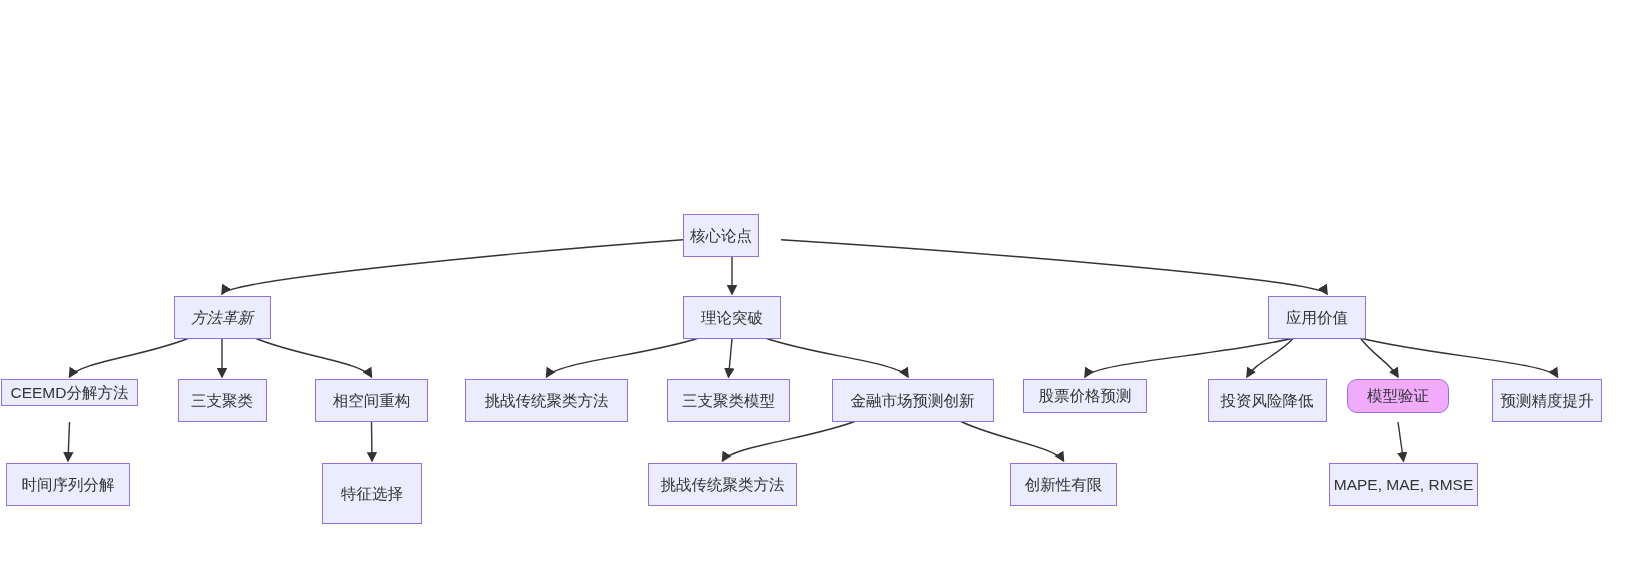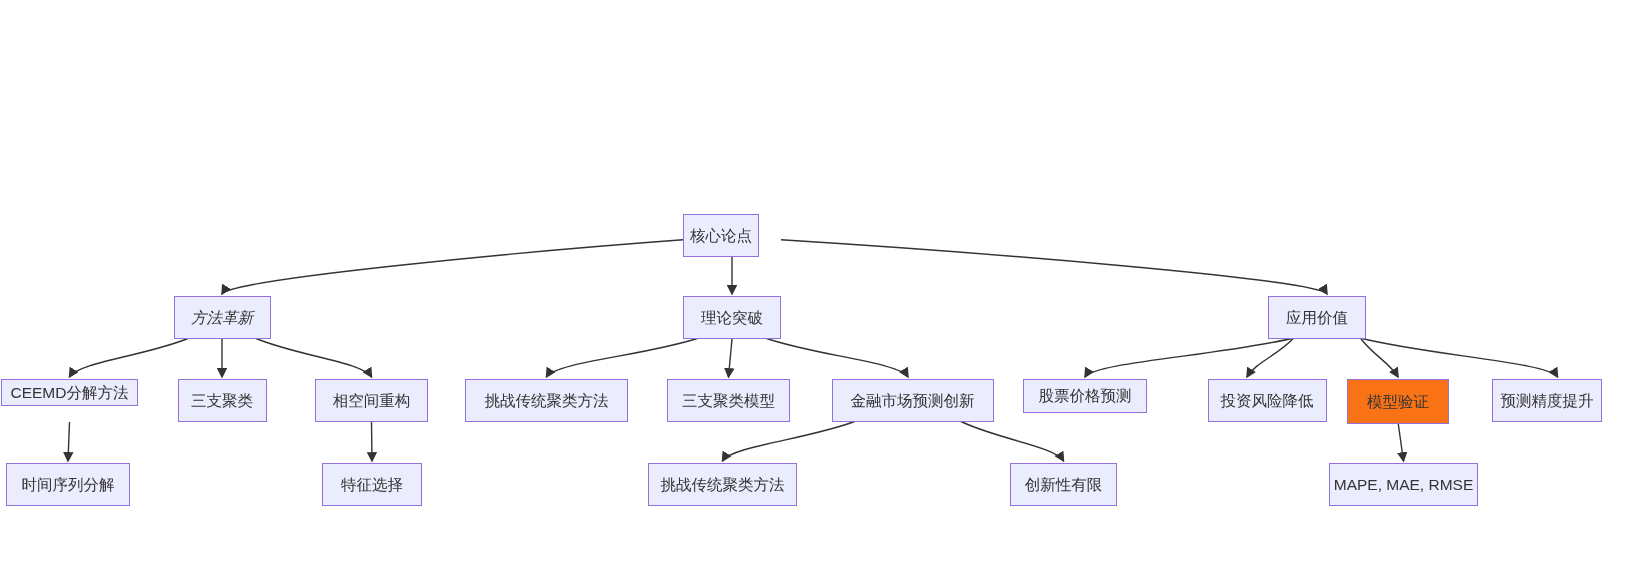--- a/index.html
+++ b/index.html
@@ -69,21 +69,21 @@
       <div class="node" style="left: 683px; top: 296px; width: 98px; height: 43px; background: rgb(236, 236, 255); border-color: rgb(147, 112, 219); color: rgb(51, 51, 51);">理论突破</div>
       <div class="node" style="left: 1268px; top: 296px; width: 98px; height: 43px; background: rgb(236, 236, 255); border-color: rgb(147, 112, 219); color: rgb(51, 51, 51);">应用价值</div>
       <div class="node" style="left: 1px; top: 379px; width: 137px; height: 27px; background: rgb(236, 236, 255); border-color: rgb(147, 112, 219); color: rgb(51, 51, 51);">CEEMD分解方法</div>
       <div class="node" style="left: 177.5px; top: 379px; width: 89px; height: 43px; background: rgb(236, 236, 255); border-color: rgb(147, 112, 219); color: rgb(51, 51, 51);">三支聚类</div>
       <div class="node" style="left: 315px; top: 379px; width: 113px; height: 43px; background: rgb(236, 236, 255); border-color: rgb(147, 112, 219); color: rgb(51, 51, 51);">相空间重构</div>
       <div class="node" style="left: 465px; top: 379px; width: 163px; height: 43px; background: rgb(236, 236, 255); border-color: rgb(147, 112, 219); color: rgb(51, 51, 51);">挑战传统聚类方法</div>
       <div class="node" style="left: 667px; top: 379px; width: 123px; height: 43px; background: rgb(236, 236, 255); border-color: rgb(147, 112, 219); color: rgb(51, 51, 51);">三支聚类模型</div>
       <div class="node" style="left: 831.5px; top: 379px; width: 162px; height: 43px; background: rgb(236, 236, 255); border-color: rgb(147, 112, 219); color: rgb(51, 51, 51);">金融市场预测创新</div>
       <div class="node" style="left: 1023px; top: 379px; width: 124px; height: 34px; background: rgb(236, 236, 255); border-color: rgb(147, 112, 219); color: rgb(51, 51, 51);">股票价格预测</div>
       <div class="node" style="left: 1187.5px; top: 379px; width: 119px; height: 43px; background: rgb(236, 236, 255); border-color: rgb(147, 112, 219); color: rgb(51, 51, 51); margin-left: 20px;">投资风险降低</div>
-      <div class="node" style="left: 1347px; top: 379px; width: 102px; height: 45px; background: #f97316; border-color: rgb(147, 112, 219); color: rgb(51, 51, 51);">模型验证</div>
+      <div class="node" style="left: 1347px; top: 379px; width: 102px; height: 34px; background: #f0abfc; border-color: rgb(147, 112, 219); color: rgb(51, 51, 51); border-radius: 10px;">模型验证</div>
       <div class="node" style="left: 1492px; top: 379px; width: 110px; height: 43px; background: rgb(236, 236, 255); border-color: rgb(147, 112, 219); color: rgb(51, 51, 51);">预测精度提升</div>
       <div class="node" style="left: 6px; top: 463px; width: 124px; height: 43px; background: rgb(236, 236, 255); border-color: rgb(147, 112, 219); color: rgb(51, 51, 51);">时间序列分解</div>
-      <div class="node" style="left: 322px; top: 463px; width: 100px; height: 43px; background: rgb(236, 236, 255); border-color: rgb(147, 112, 219); color: rgb(51, 51, 51);">特征选择</div>
+      <div class="node" style="left: 322px; top: 463px; width: 100px; height: 61px; background: rgb(236, 236, 255); border-color: rgb(147, 112, 219); color: rgb(51, 51, 51);">特征选择</div>
       <div class="node" style="left: 648px; top: 463px; width: 149px; height: 43px; background: rgb(236, 236, 255); border-color: rgb(147, 112, 219); color: rgb(51, 51, 51);">挑战传统聚类方法</div>
       <div class="node" style="left: 1010px; top: 463px; width: 107px; height: 43px; background: rgb(236, 236, 255); border-color: rgb(147, 112, 219); color: rgb(51, 51, 51);">创新性有限</div>
       <div class="node" style="left: 1329px; top: 463px; width: 149px; height: 43px; background: rgb(236, 236, 255); border-color: rgb(147, 112, 219); color: rgb(51, 51, 51);">MAPE, MAE, RMSE</div>
     </div>
 </div>
 
 </body></html>

